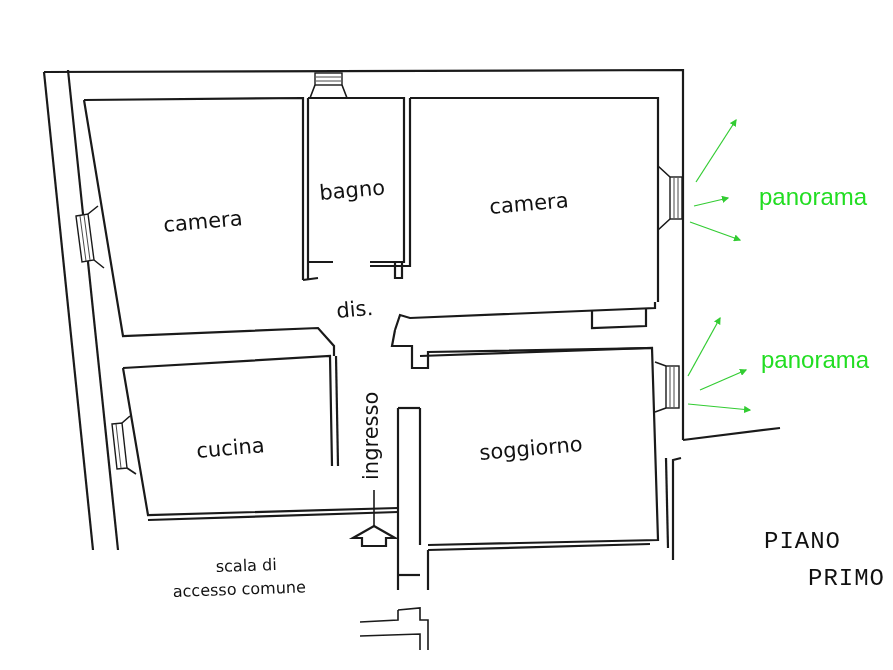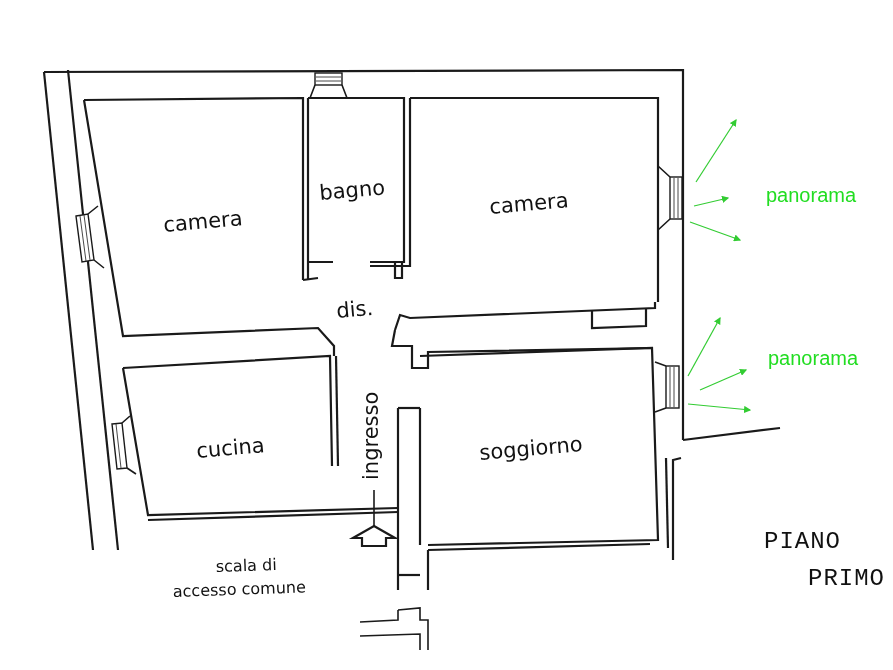--- a/index.html
+++ b/index.html
@@ -56,23 +56,22 @@
       stroke-width: 1.2;
       fill: none;
     }
     .html-label {
       position: absolute;
       white-space: nowrap;
       line-height: 1;
     }
     .panorama {
       font-family: "Liberation Sans", sans-serif;
-      font-size: 20px;
+      font-size: 24px;
       color: #22dd22;
-      margin-left: 7px;
     }
     .floor-title {
       font-family: Liberation Mono, monospace;
       font-size: 24px;
       color: #111;
       letter-spacing: 1px;
     }
   </style>
 </head>
 <body>

